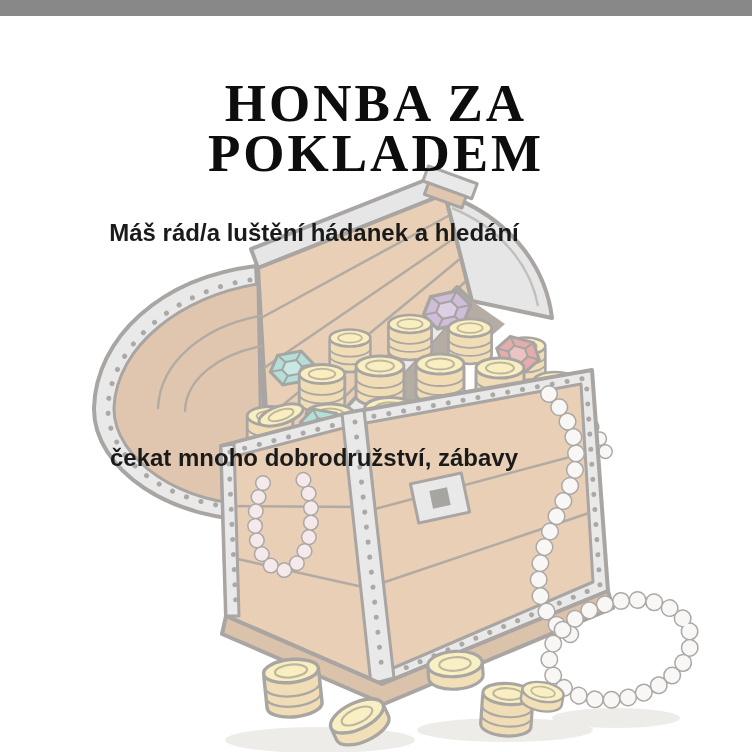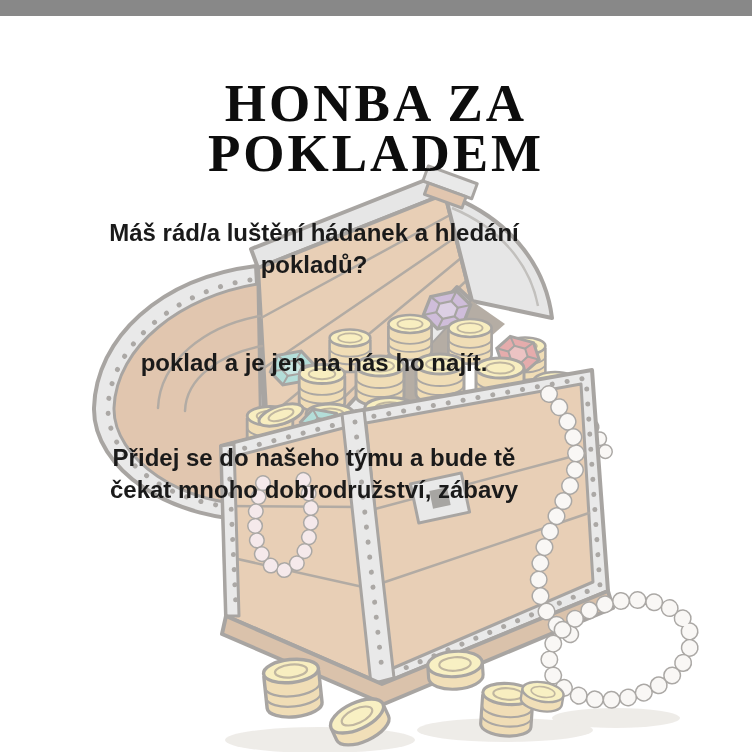--- a/index.html
+++ b/index.html
@@ -162,26 +162,23 @@
     </g>
   </svg>
 
   <div class="title">
     <div>HONBA ZA</div>
     <div>POKLADEM</div>
   </div>
 
   <div class="para p1">
     <div>Máš rád/a luštění hádanek a hledání</div>
-    <div>pokladů?</div>
   </div>
 
   <div class="para p2">
-    <div>poklad a je jen na nás ho najít.</div>
   </div>
 
   <div class="para p3">
-    <div>Přidej se do našeho týmu a bude tě</div>
     <div>čekat mnoho dobrodružství, zábavy</div>
   </div>
 
 
 </div>
 
 </body></html>

